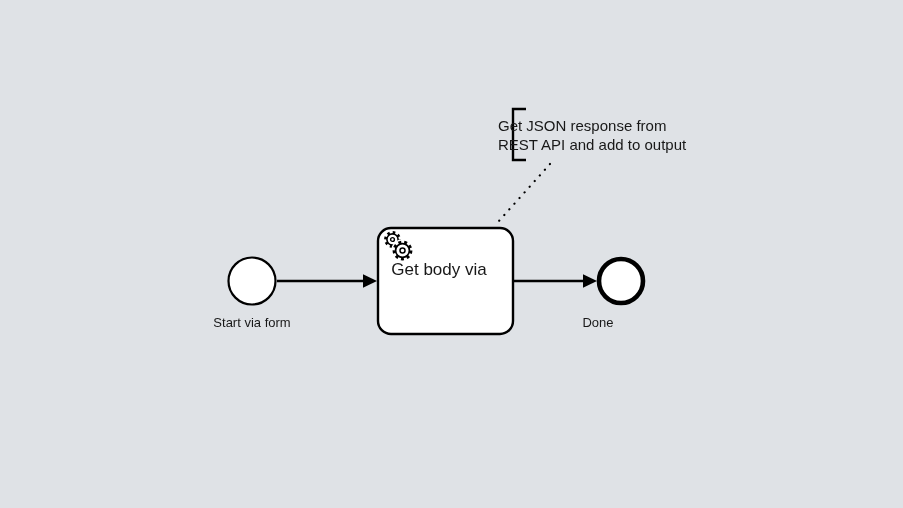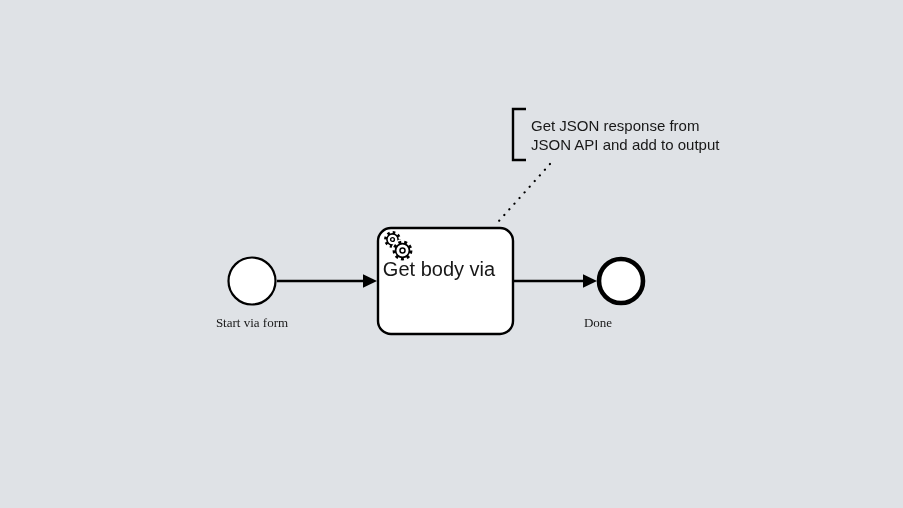--- a/index.html
+++ b/index.html
@@ -21,36 +21,35 @@
     left: 0;
     top: 0;
   }
   .label {
     position: absolute;
     color: #181818;
     text-align: center;
     line-height: 18px;
     font-size: 13px;
     user-select: none;
-    font-family: Liberation Serif, serif;
   }
   .label.event-label { font-size: 13px; }
   .task-label {
     position: absolute;
     left: 377px;
     top: 260px;
     width: 124px;
     text-align: center;
-    font-size: 20px;
+    font-size: 17px;
     line-height: 19px;
     color: #181818;
   }
   .annotation-text {
     position: absolute;
-    left: 531px;
+    left: 498px;
     top: 116px;
     width: 230px;
     text-align: left;
     font-size: 15px;
     line-height: 19px;
     color: #181818;
   }
 </style>
 </head>
 <body>
@@ -96,16 +95,16 @@
   <div class="label event-label" style="left:192px; top:314px; width:120px;">Start via form</div>
 
   <div class="task-label">
     <div>Get body via</div>
   </div>
 
   <div class="label event-label" style="left:538px; top:314px; width:120px;">Done</div>
 
   <div class="annotation-text">
     <div>Get JSON response from</div>
-    <div>JSON API and add to output</div>
+    <div>REST API and add to output</div>
   </div>
 
 </div>
 
 </body></html>

